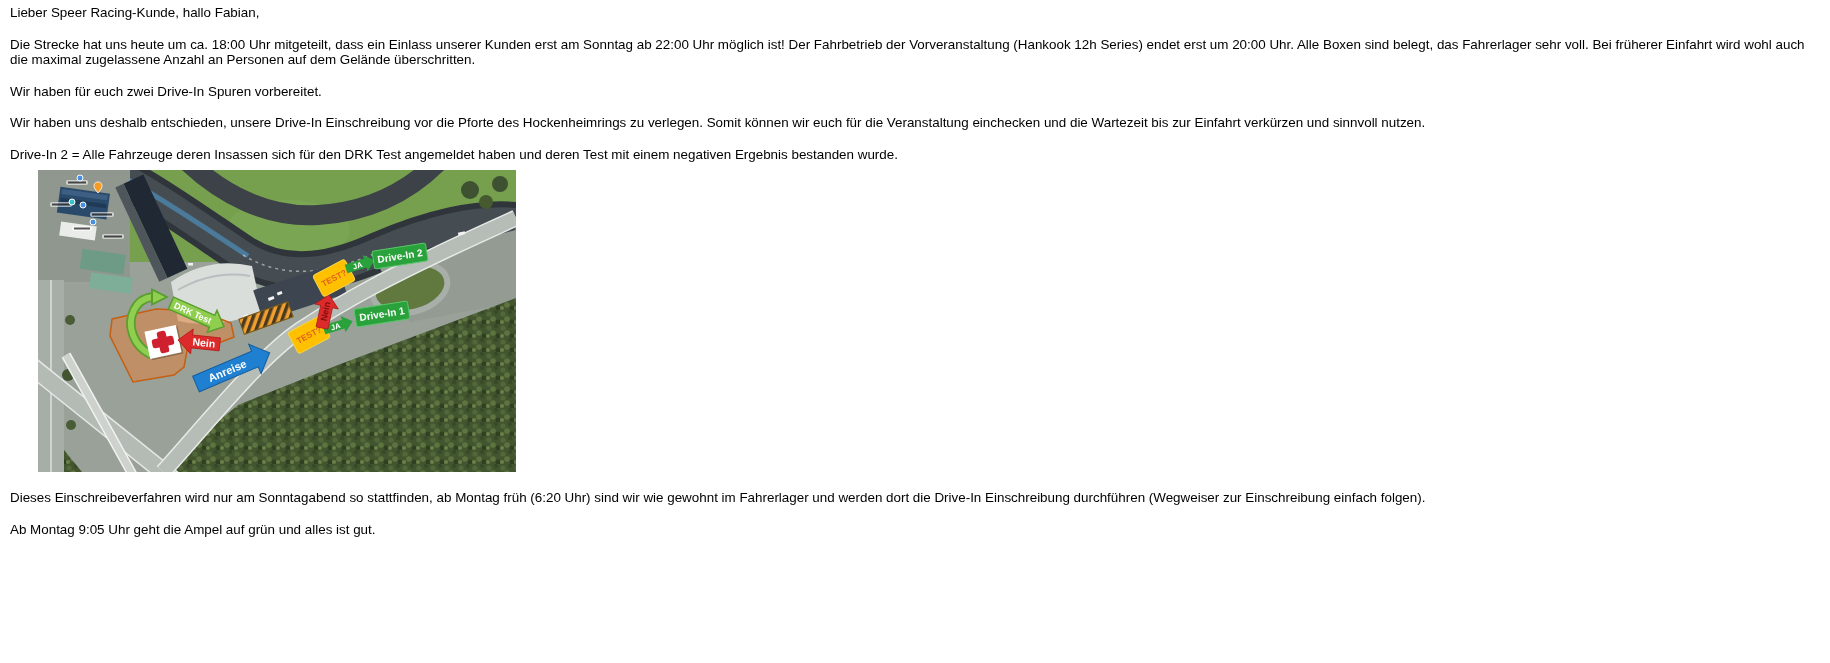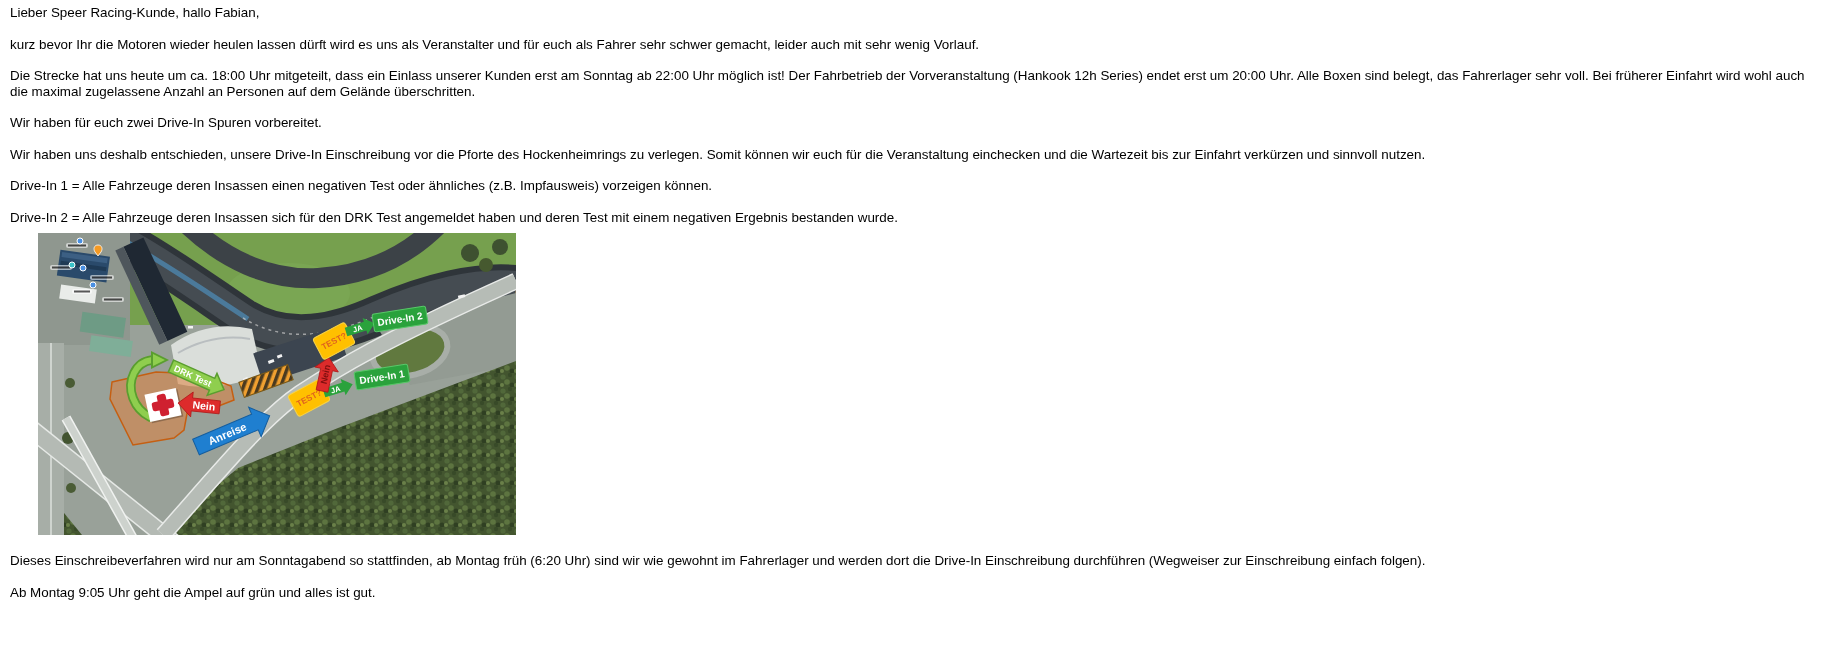--- a/index.html
+++ b/index.html
@@ -9,25 +9,23 @@
   figure.map{margin:-8px 0 18px 28px;width:478px;height:302px;position:relative;}
   figure.map svg{display:block;}
   svg text{font-family:"Liberation Sans",sans-serif;}
   .lbl{font-weight:bold;fill:#ffffff;}
 </style>
 </head>
 <body>
 
 <div class="content">
   <p>Lieber Speer Racing-Kunde, hallo Fabian,</p>
-  <p>kurz bevor Ihr die Motoren wieder heulen lassen dürft wird es uns als Veranstalter und für euch als Fahrer sehr schwer gemacht, leider auch mit sehr wenig Vorlauf.</p>
   <p>Die Strecke hat uns heute um ca. 18:00 Uhr mitgeteilt, dass ein Einlass unserer Kunden erst am Sonntag ab 22:00 Uhr möglich ist! Der Fahrbetrieb der Vorveranstaltung (Hankook 12h Series) endet erst um 20:00 Uhr. Alle Boxen sind belegt, das Fahrerlager sehr voll. Bei früherer Einfahrt wird wohl auch die maximal zugelassene Anzahl an Personen auf dem Gelände überschritten.</p>
   <p>Wir haben für euch zwei Drive-In Spuren vorbereitet.</p>
   <p>Wir haben uns deshalb entschieden, unsere Drive-In Einschreibung vor die Pforte des Hockenheimrings zu verlegen. Somit können wir euch für die Veranstaltung einchecken und die Wartezeit bis zur Einfahrt verkürzen und sinnvoll nutzen.</p>
-  <p>Drive-In 1 = Alle Fahrzeuge deren Insassen einen negativen Test oder ähnliches (z.B. Impfausweis) vorzeigen können.</p>
   <p>Drive-In 2 = Alle Fahrzeuge deren Insassen sich für den DRK Test angemeldet haben und deren Test mit einem negativen Ergebnis bestanden wurde.</p>
 
   <figure class="map">
     <svg width="478" height="302" viewBox="0 0 478 302">
       <defs>
         <pattern id="forest" width="14" height="14" patternUnits="userSpaceOnUse">
           <rect width="14" height="14" fill="#43552f"></rect>
           <circle cx="3" cy="4" r="2.6" fill="#51683a"></circle>
           <circle cx="10" cy="2" r="2.2" fill="#384a28"></circle>
           <circle cx="7" cy="9" r="2.8" fill="#5d7440"></circle>

